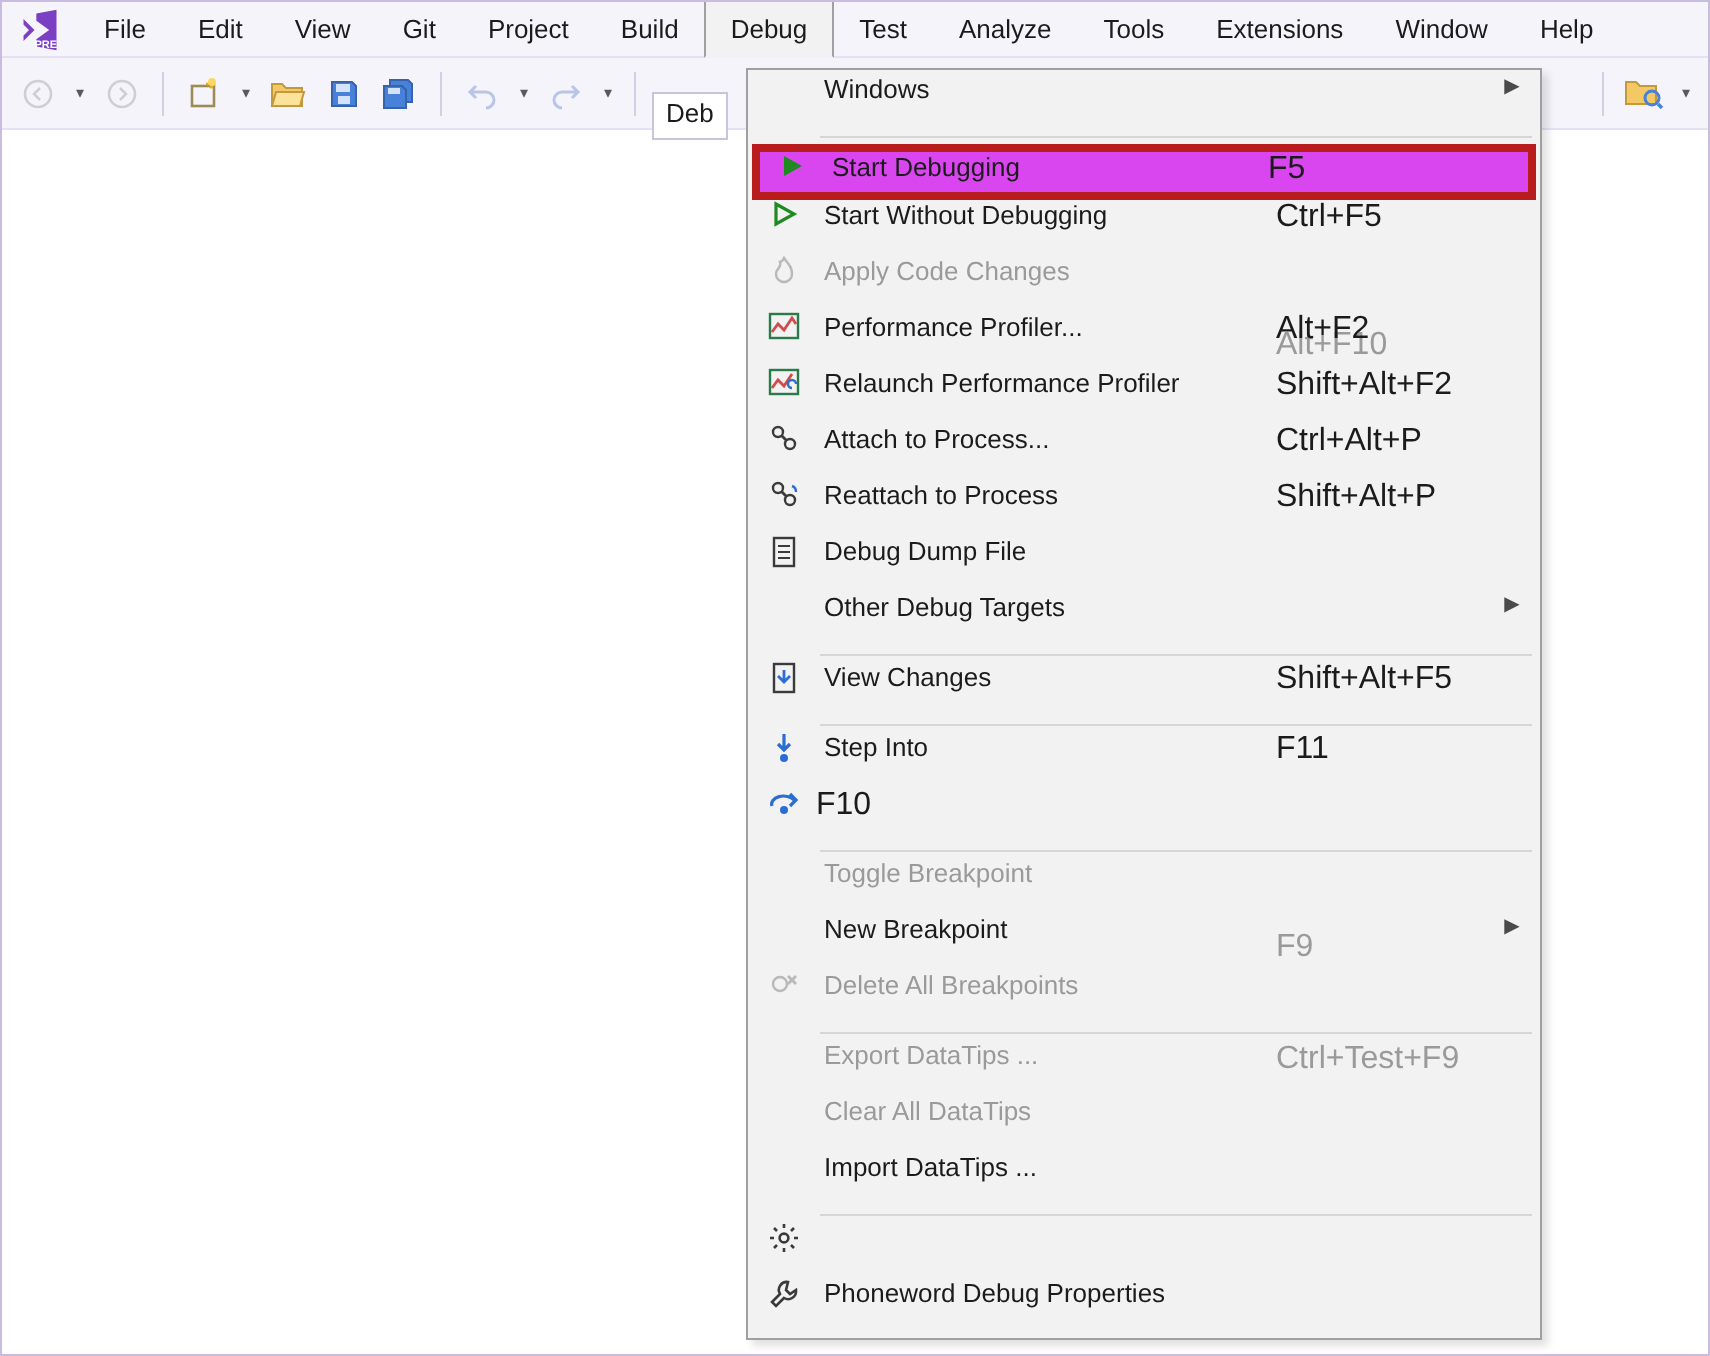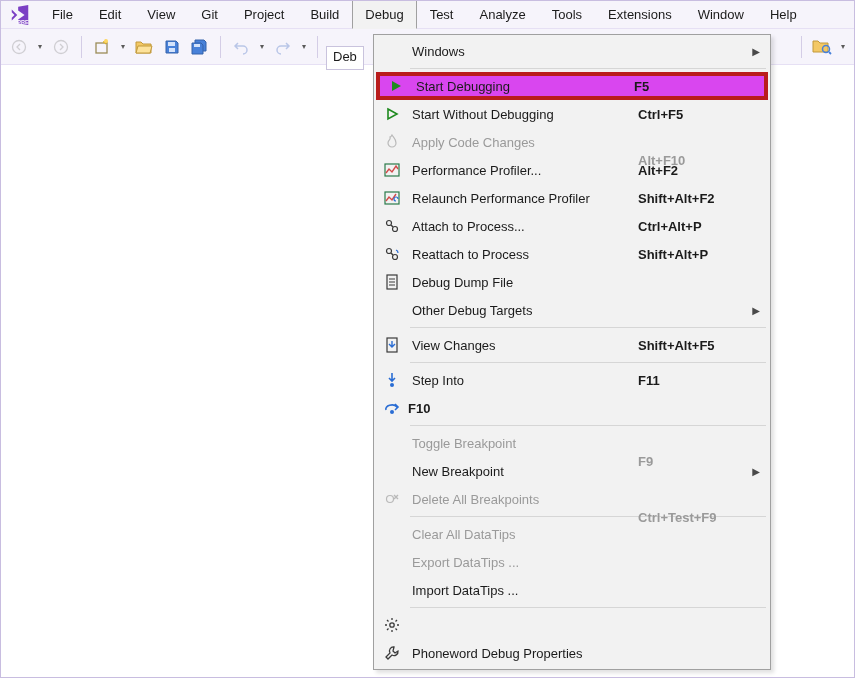--- a/index.html
+++ b/index.html
@@ -74,21 +74,21 @@
     width:398px;
     background:#f2f2f2;
     border:1px solid #a0a0a0;
     border-top:1px solid #a0a0a0;
     box-shadow: 3px 3px 4px rgba(0,0,0,.12);
     z-index:10;
     padding:2px;
   }
   .menu-row {
     display:flex;
-    align-items:center;
+    align-items:flex-start;
     height:28px;
     padding:0 4px 0 0;
     position:relative;
   }
   .menu-row.highlight {
     background:#d946ef;
     border:4px solid #b91c1c;
   }
   .menu-row.disabled { color:#9a9a9a; }
   .menu-icon-cell {
@@ -100,22 +100,21 @@
   }
   .menu-label {
     flex:1;
     padding-left:4px;
     white-space:nowrap;
   }
   .menu-shortcut {
     width:110px;
     text-align:left;
     color:#1b1b1b;
-    font-size:13px;
-    font-weight:bold;
+    font-size:16px;
   }
   .menu-row.disabled .menu-shortcut { color:#9a9a9a;margin-top:36px; }
   .menu-sub {
     width:16px;
     text-align:center;
     font-size:10px;
     color:#4a4a4a;
   }
   .menu-sep {
     height:1px;
@@ -379,27 +378,27 @@
           <path d="M9 3 L13 7 M13 3 L9 7" stroke="#b9b9b9" stroke-width="1.4"></path>
         </svg>
       </div>
       <div class="menu-label">Delete All Breakpoints</div>
       <div class="menu-shortcut">Ctrl+Test+F9</div>
       <div class="menu-sub"></div>
     </div>
     <div class="menu-sep"></div>
     <div class="menu-row disabled">
       <div class="menu-icon-cell"></div>
+      <div class="menu-label">Export DataTips ...</div>
+      <div class="menu-shortcut"></div>
+      <div class="menu-sub"></div>
+    </div>
+    <div class="menu-row disabled">
+      <div class="menu-icon-cell"></div>
       <div class="menu-label">Clear All DataTips</div>
-      <div class="menu-shortcut"></div>
-      <div class="menu-sub"></div>
-    </div>
-    <div class="menu-row disabled">
-      <div class="menu-icon-cell"></div>
-      <div class="menu-label">Export DataTips ...</div>
       <div class="menu-shortcut"></div>
       <div class="menu-sub"></div>
     </div>
     <div class="menu-row">
       <div class="menu-icon-cell"></div>
       <div class="menu-label">Import DataTips ...</div>
       <div class="menu-shortcut"></div>
       <div class="menu-sub"></div>
     </div>
     <div class="menu-sep"></div>

